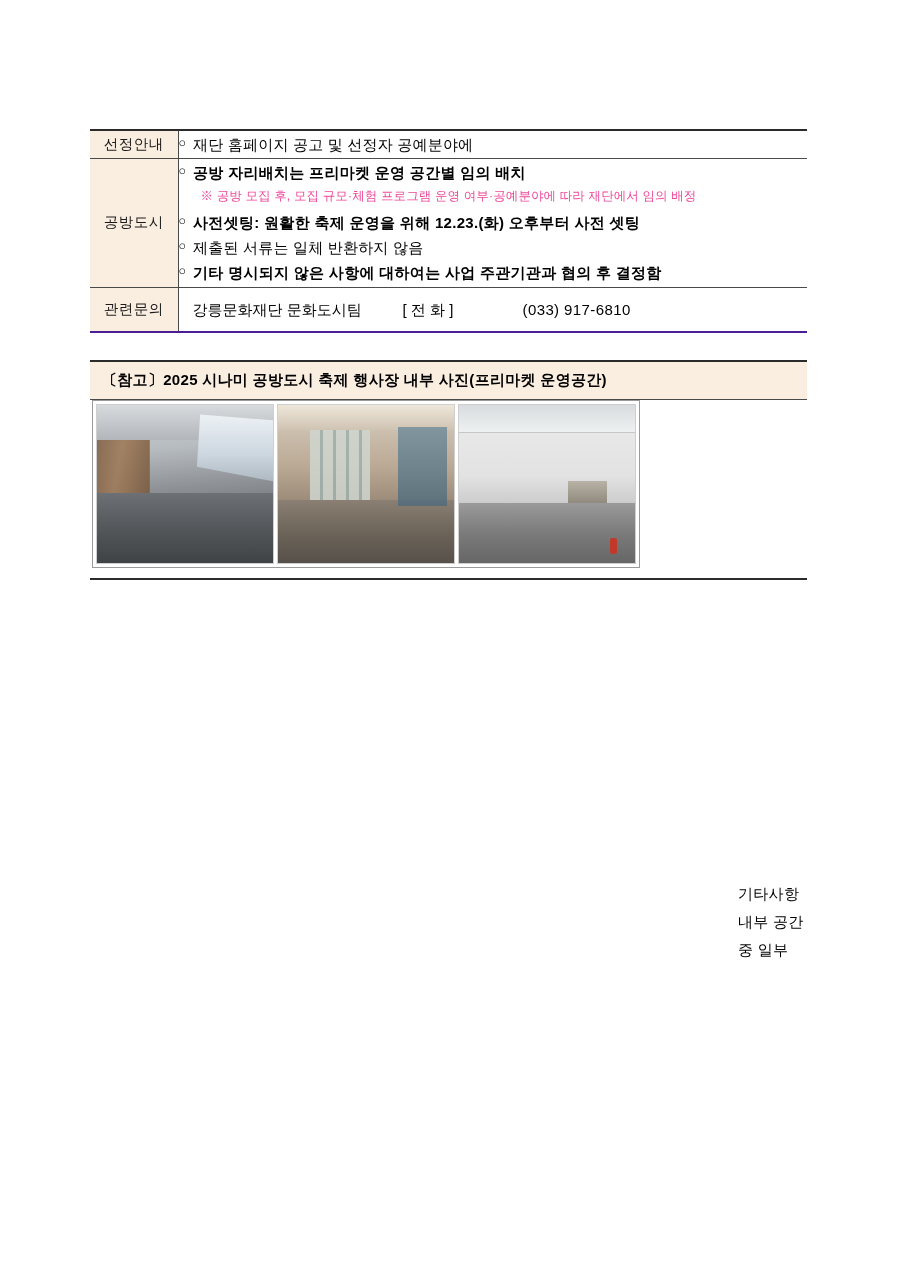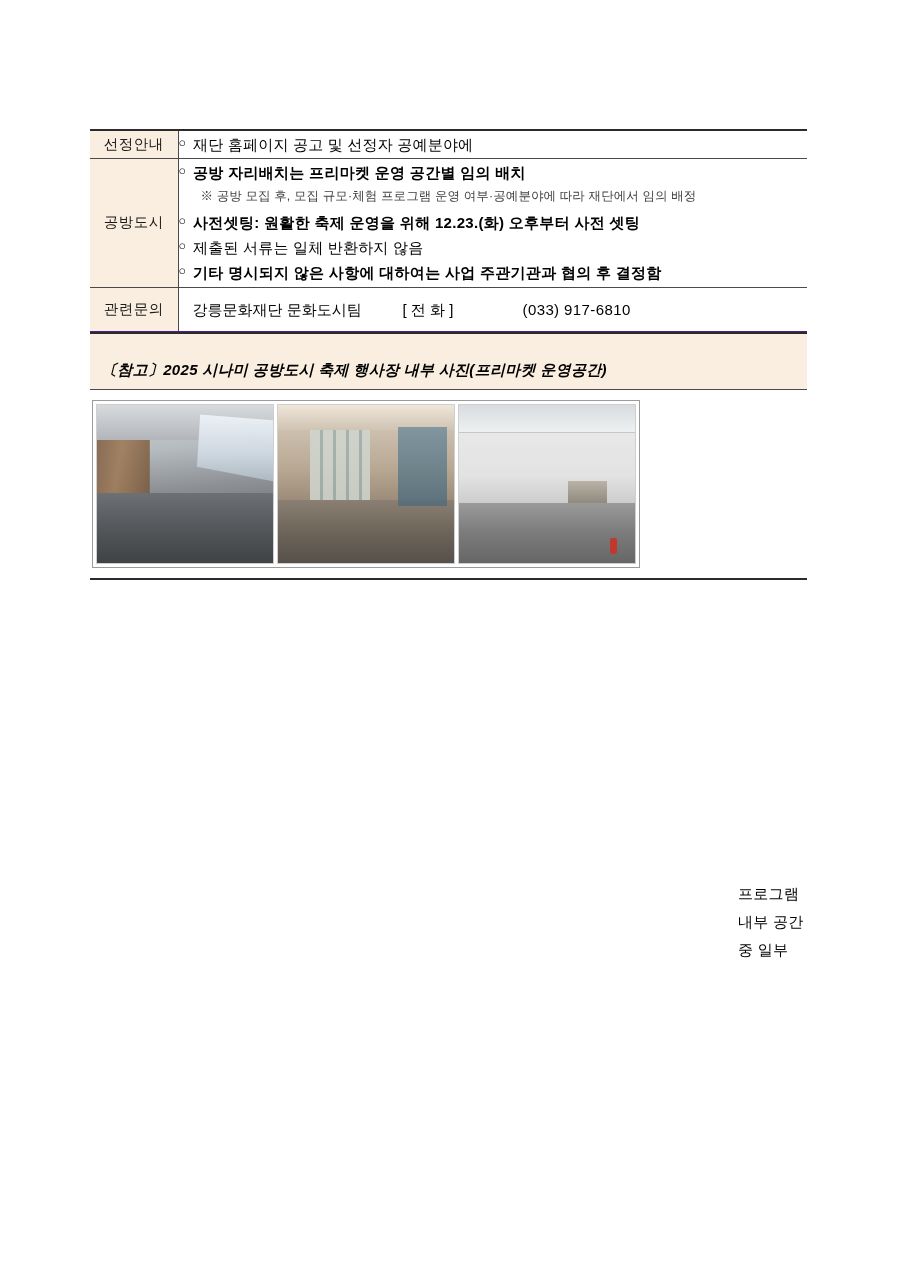--- a/index.html
+++ b/index.html
@@ -66,21 +66,21 @@
     flex: 0 0 auto;
     font-size: 12.5px;
     line-height: 1.5;
     margin-right: 7px;
     transform: translateY(1px);
   }
   .b-text { font-size: 15px; letter-spacing: 0.2px; }
   .b-text.bold { font-weight: bold; letter-spacing: 0.3px; }
 
   .note-line {
-    color: #404040;
+    color: #ec4899;
     font-size: 12.5px;
     margin: 1px 0 5px 22px;
     letter-spacing: 0.1px;
     white-space: nowrap;
   }
 
   .contact-row .content-cell {
     padding: 10px 10px 10px 14px;
   }
   .contact-flex {
@@ -89,31 +89,30 @@
     font-size: 15px;
   }
   .contact-org { width: 210px; }
   .contact-tag { width: 120px; }
   .contact-num { letter-spacing: 0.4px; }
 
   
   .ref-box {
     position: absolute;
     left: 90px;
-    top: 332px;
+    top: 360px;
     width: 717px;
     box-sizing: border-box;
     background: #faeee0;
     border-top: 2px solid #2b2b2b;
     border-bottom: 1px solid #4a4a4a;
-    padding: 27px 0 9px 12px;
+    padding: 9px 0 9px 12px;
     font-size: 15px;
     font-weight: bold;
     letter-spacing: 0.3px;
-    font-style: italic;
   }
 
   .photo-area {
     position: absolute;
     left: 90px;
     top: 393px;
     width: 717px;
     height: 187px;
     box-sizing: border-box;
     border-bottom: 2px solid #2b2b2b;
@@ -287,18 +286,18 @@
         <div class="p2-floor"></div>
       </div>
       <div class="photo p3">
         <div class="p3-obj"></div>
         <div class="p3-floor"></div>
         <div class="p3-red"></div>
       </div>
     </div>
 
     <div class="photo-caption">
-      <div>프로그램 내부 공간</div>
+      <div>기타사항 내부 공간</div>
       <div>중 일부</div>
     </div>
   </div>
 
 </div>
 
 </body></html>

